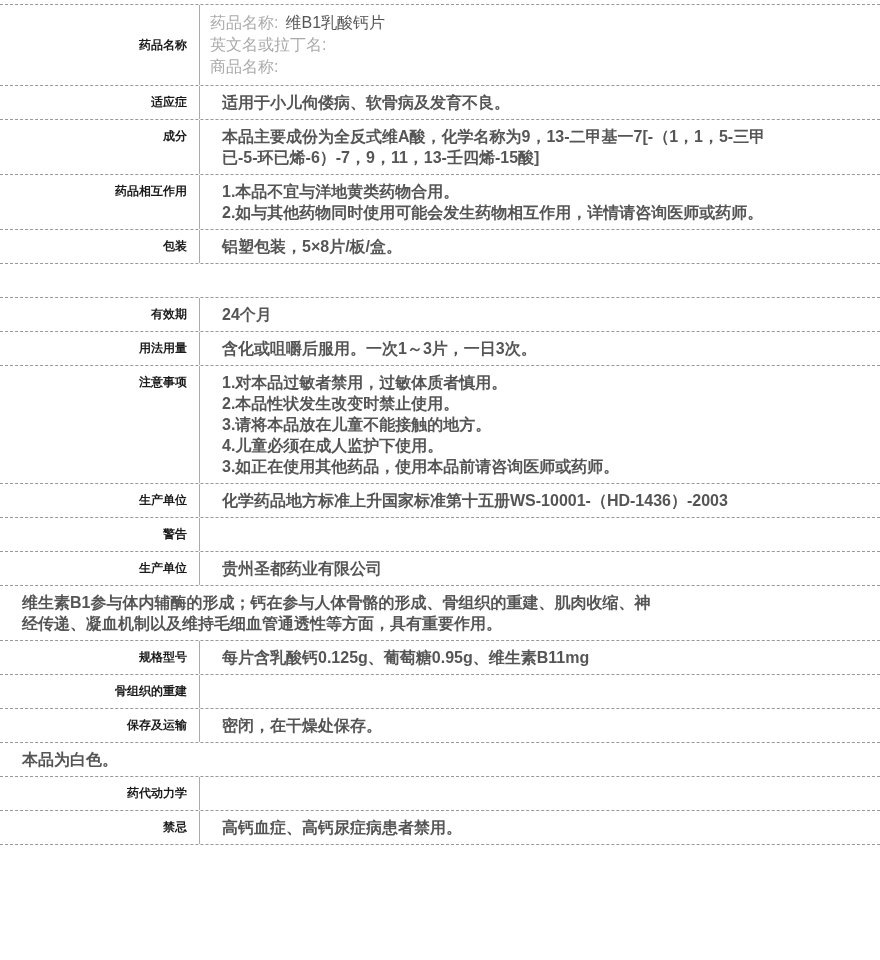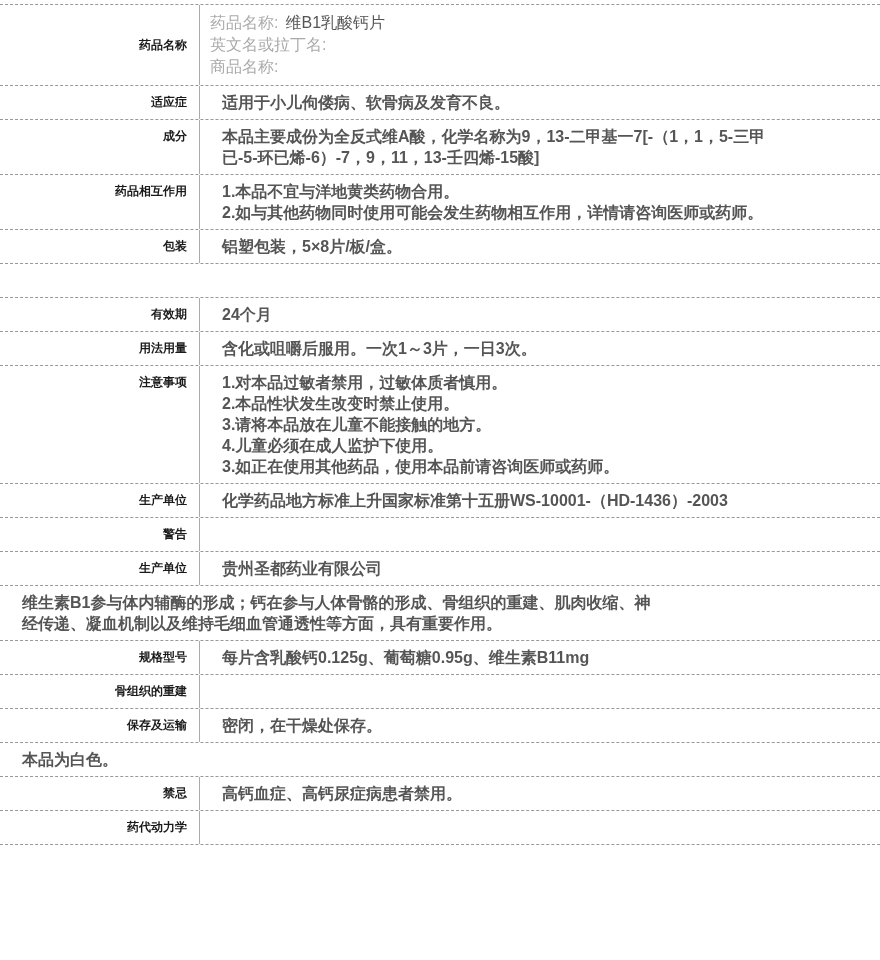--- a/index.html
+++ b/index.html
@@ -201,27 +201,27 @@
       </div>
     </div>
 
     <div class="row">
       <div class="cell-content">
         <div class="line">本品为白色。</div>
       </div>
     </div>
 
     <div class="row">
+      <div class="cell-label">药代动力学</div>
+      <div class="cell-content">
+        <div class="line"></div>
+      </div>
+    </div>
+
+    <div class="row">
       <div class="cell-label">禁忌</div>
       <div class="cell-content">
         <div class="line">高钙血症、高钙尿症病患者禁用。</div>
-      </div>
-    </div>
-
-    <div class="row">
-      <div class="cell-label">药代动力学</div>
-      <div class="cell-content">
-        <div class="line"></div>
       </div>
     </div>
 
   </div>
 </div>
 
 </body></html>

